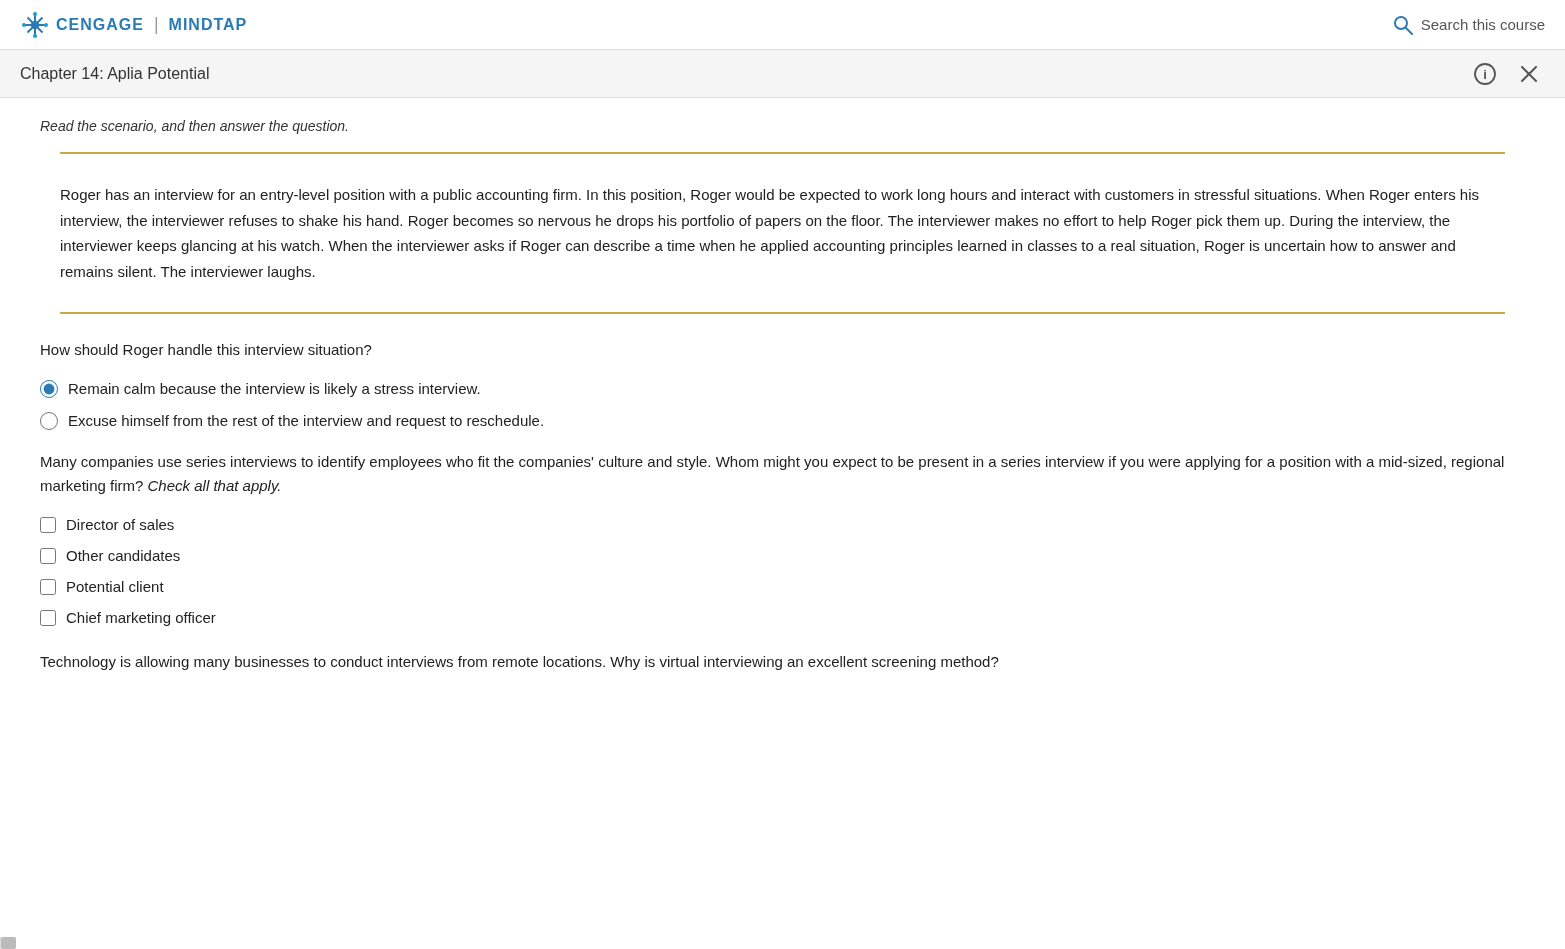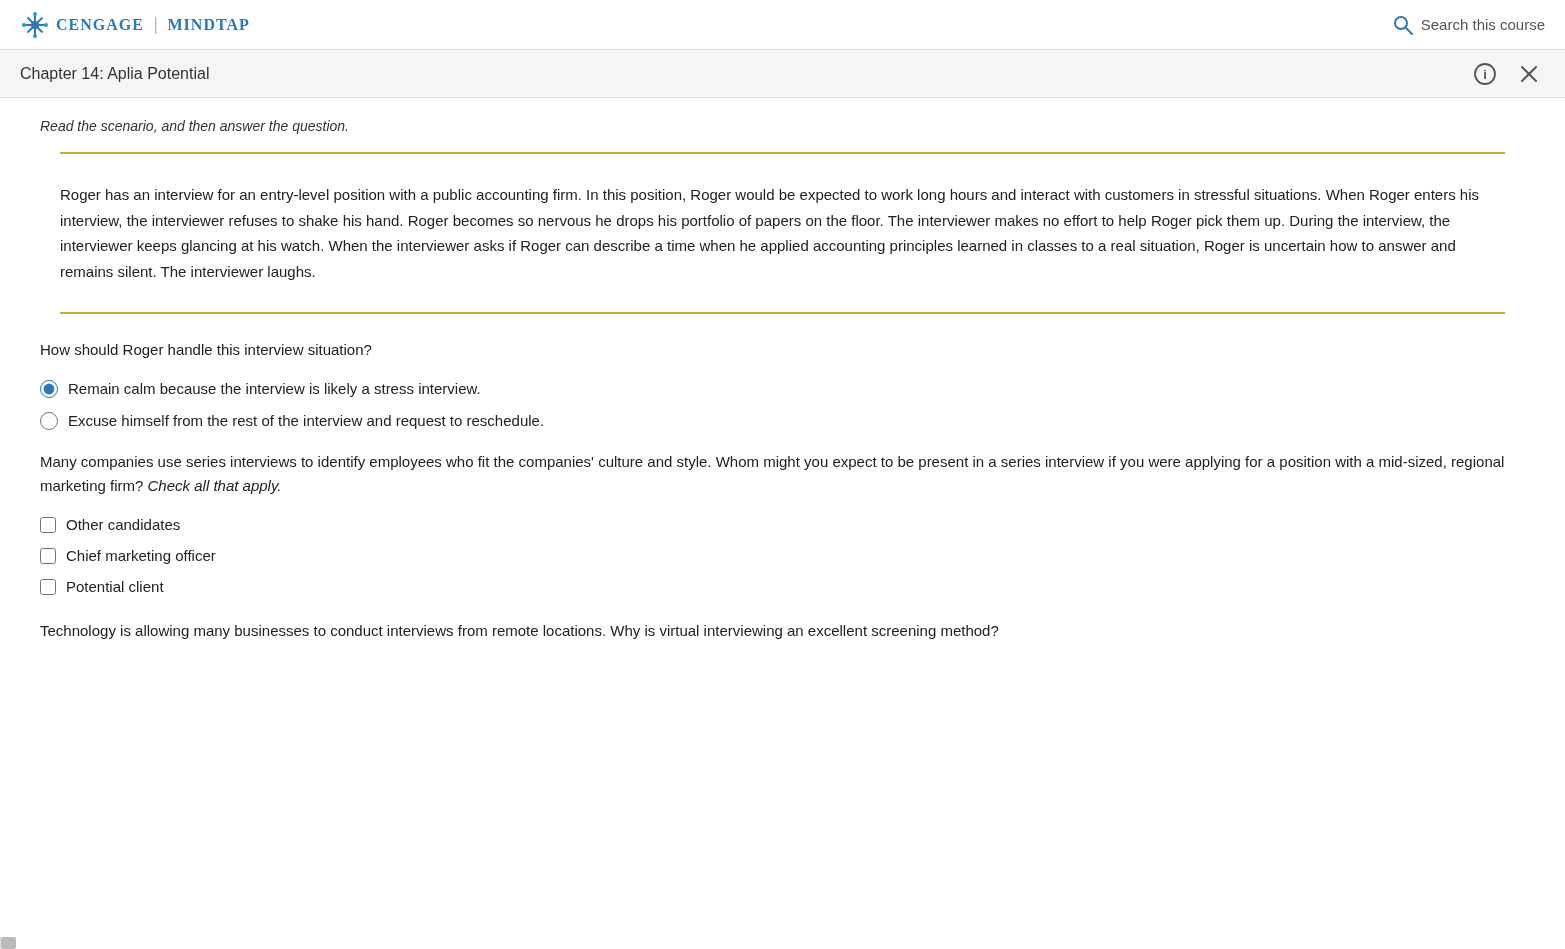--- a/index.html
+++ b/index.html
@@ -24,21 +24,20 @@
     }
     #logo-area {
       display: flex;
       align-items: center;
       gap: 8px;
     }
     #cengage-logo {
       display: flex;
       align-items: center;
       gap: 6px;
-      font-family: Liberation Serif, serif;
     }
     .logo-icon {
       width: 30px;
       height: 30px;
     }
     .logo-cengage {
       font-size: 16px;
       font-weight: bold;
       color: #2a7ab5;
       letter-spacing: 1px;
@@ -307,34 +306,38 @@
         <span class="radio-label">Excuse himself from the rest of the interview and request to reschedule.</span>
       </label>
     </div>
 
     <div class="question-section-2">
       <p class="question-text">
         <span>Many companies use series interviews to identify employees who fit the companies' culture and style. Whom might you expect to be present in a series interview if you were applying for a position with a mid-sized, regional marketing firm? </span>
         <em>Check all that apply.</em>
       </p>
 
+      <label class="checkbox-option">
+        <input type="checkbox" name="q2_opt1" style="">
+        <span class="checkbox-label">Director of sales</span>
+      </label>
 
       <label class="checkbox-option">
         <input type="checkbox" name="q2_opt2" style="">
         <span class="checkbox-label">Other candidates</span>
       </label>
 
       <label class="checkbox-option">
+        <input type="checkbox" name="q2_opt4" style="">
+        <span class="checkbox-label">Potential client</span>
+      </label>
+
+      <label class="checkbox-option">
         <input type="checkbox" name="q2_opt3" style="">
         <span class="checkbox-label">Chief marketing officer</span>
-      </label>
-
-      <label class="checkbox-option">
-        <input type="checkbox" name="q2_opt4" style="">
-        <span class="checkbox-label">Potential client</span>
       </label>
     </div>
 
     <p class="bottom-text">Technology is allowing many businesses to conduct interviews from remote locations. Why is virtual interviewing an excellent screening method?</p>
 
   </div>
 
   <div id="scrollbar-track">
     <div id="scrollbar-thumb-top"></div>
     <div id="scrollbar-thumb-bottom"></div>

